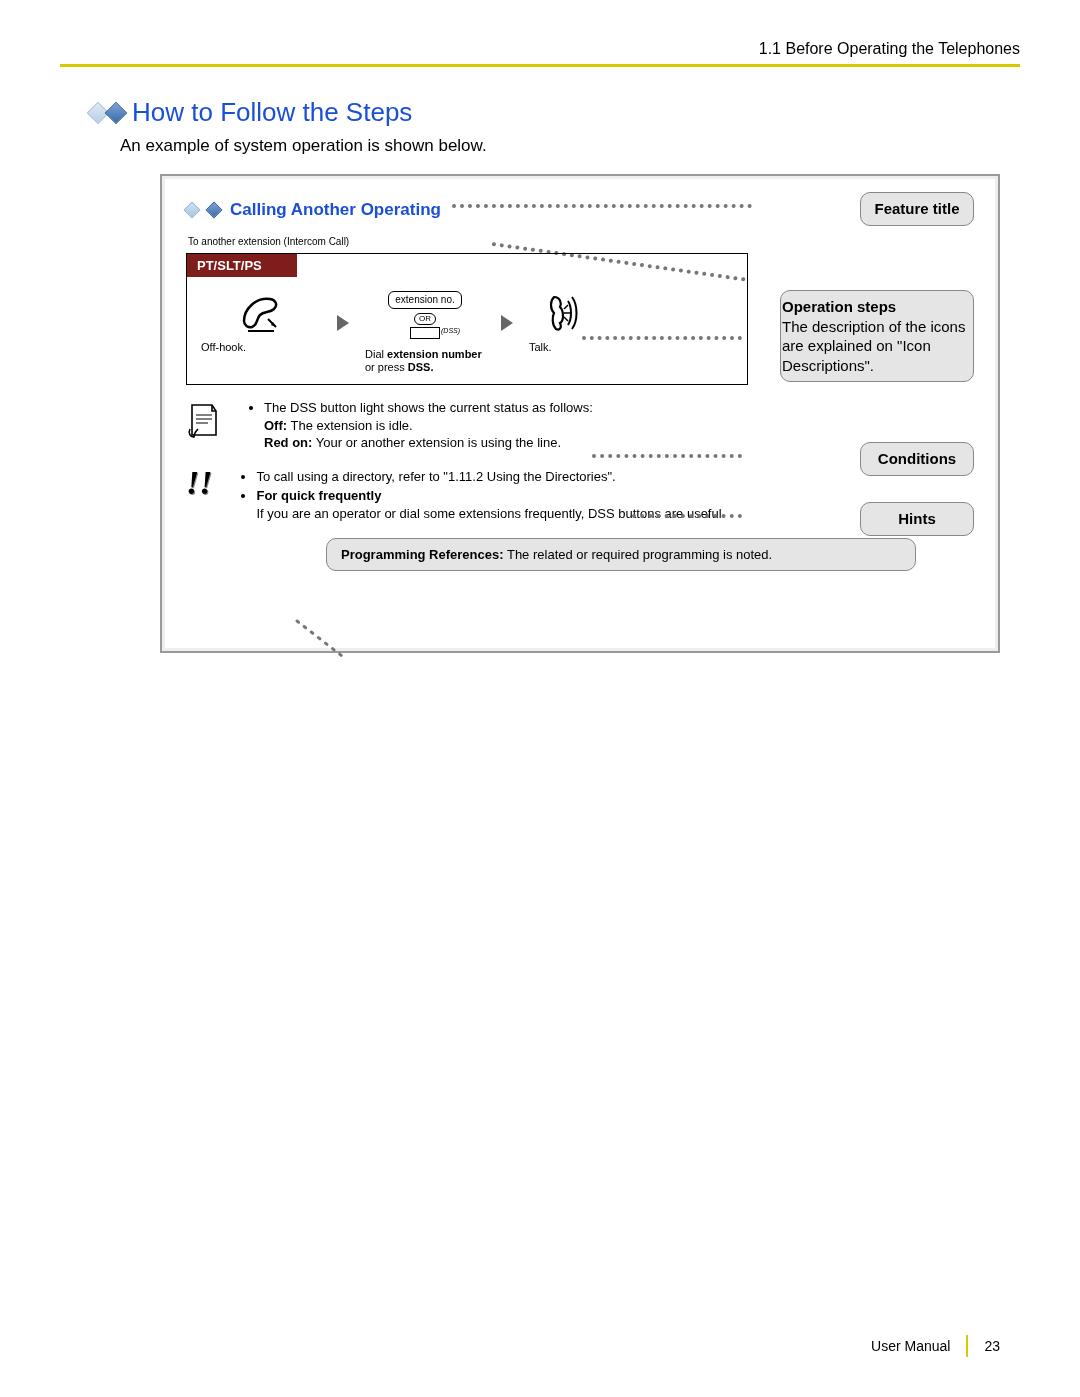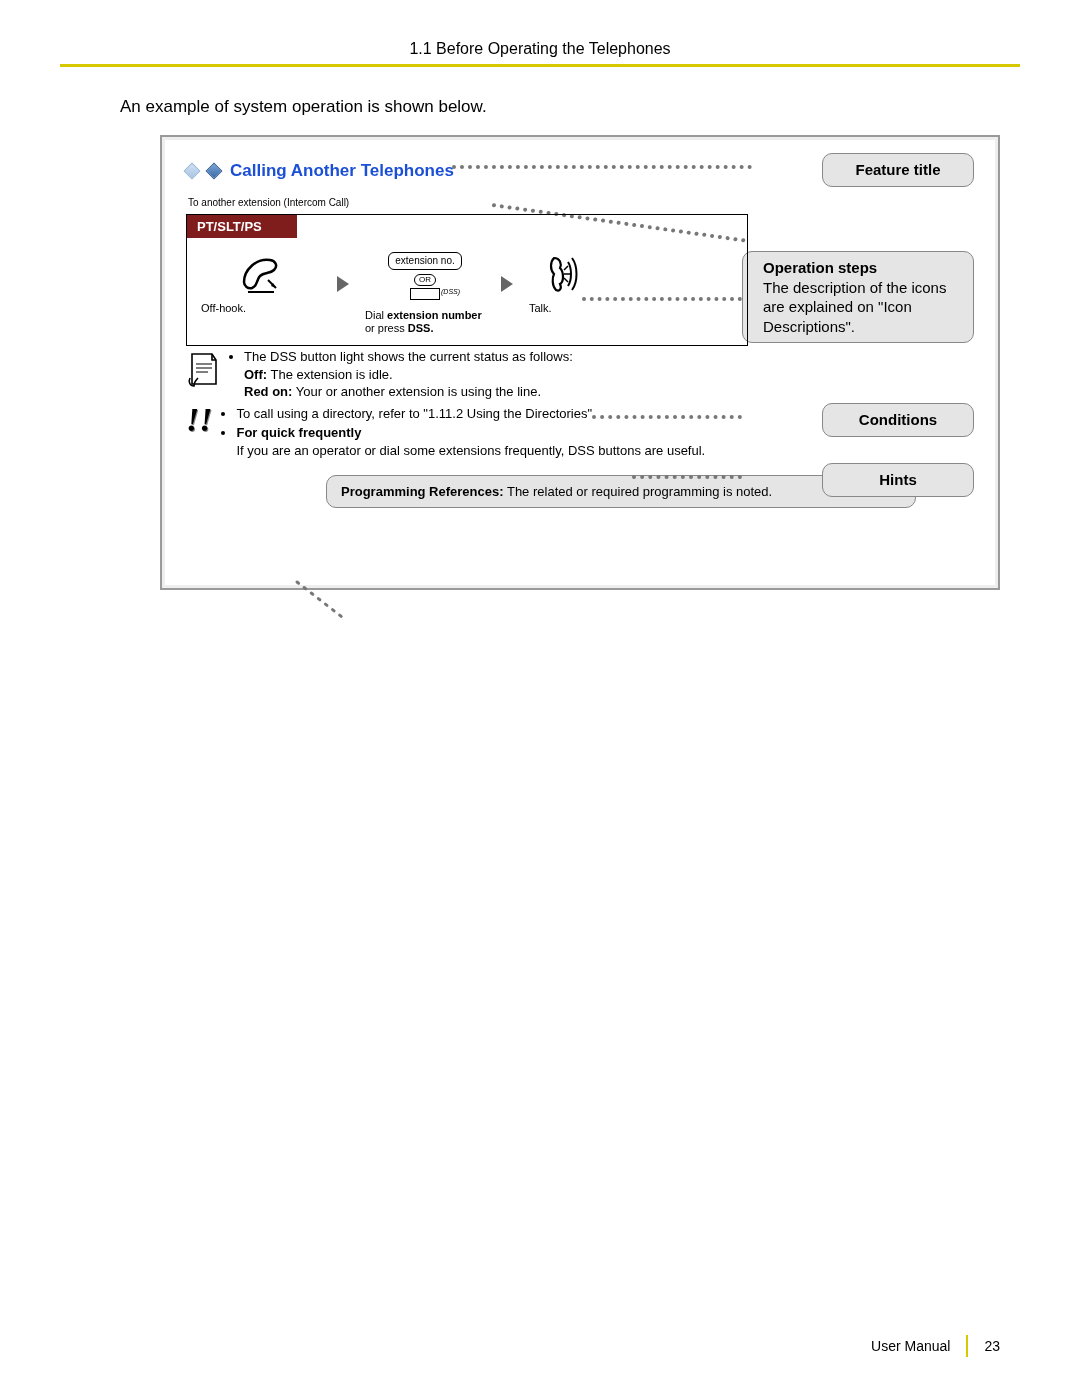--- a/index.html
+++ b/index.html
@@ -10,21 +10,21 @@
     color: #000;
     width: 1080px;
     height: 1397px;
     position: relative;
   }
   .page {
     box-sizing: border-box;
     padding: 40px 60px 40px 60px;
   }
   .header-line {
-    text-align: center;
+    text-align: right;
     font-size: 16px;
     margin-bottom: 6px;
   }
   .rule {
     border: none;
     border-top: 3px solid #d8c800;
     margin: 0 0 30px 0;
   }
   .sec-title-row {
     display: flex;
@@ -65,21 +65,21 @@
   .diamond-sm { width:10px;height:10px;transform:rotate(45deg);}
   .d1{background:linear-gradient(135deg,#cfe0f4,#a9c4e3);border:1px solid #8fb1d4;}
   .d2{background:linear-gradient(135deg,#7aa4d6,#3b6aa8);border:1px solid #2e5a92;}
   .feature-title{
     color:#1a4fd6; font-weight:bold; font-size:17px;
   }
   .callout {
     background:#e5e5e5;
     border:1px solid #888;
     border-radius:10px;
-    padding:6px 20px;
+    padding:6px 1px;
     font-size:15px;
     line-height:1.3;
     min-width:110px;
     text-align:left;
   }
   .callout.t { font-weight:bold; text-align:center;}
   .sub-title{
     font-weight:normal; font-size:10px; margin:16px 0 6px 2px;
   }
   .op-box{
@@ -105,21 +105,21 @@
   .or-circ{
     display:inline-block; border:1px solid #000; border-radius:8px; font-size:8px;
     padding:0 4px; margin:2px 0;
   }
   .dss-btn{
     display:inline-block; border:1px solid #000; width:28px; height:10px; position:relative;
   }
   .dss-btn::after{content:"(DSS)"; font-size:7px; font-style:italic; position:absolute; left:30px; top:-1px;}
   svg.icon{ display:block; margin:0 auto;}
   .notes-block{
-    display:flex; gap:6px; margin-top:2px; font-size:13px; line-height:1.35;
+    display:flex; gap:26px; margin-top:14px; font-size:13px; line-height:1.35;
     align-items:flex-start;
   }
   .notes-block .txt{flex:1;}
   .notes-block ul{margin:0; padding-left:18px;}
   .notes-block ul li{margin-bottom:2px;}
   .prog-ref{
     background:#e5e5e5; border:1px solid #888; border-radius:10px;
     font-size:13px; padding:8px 14px; margin:14px 0 0 140px; width:560px;
   }
   .footer{
@@ -131,20 +131,27 @@
   .bold{font-weight:bold;}
 </style>
 </head>
 <body>
 
 <div class="page">
 
   <div class="header-line">1.1 Before Operating the Telephones</div>
   <hr class="rule">
 
+  <div class="sec-title-row">
+    <span class="diamond-pair">
+      <span class="diamond light"></span>
+        <span class="diamond"></span>
+    </span>
+    <span class="sec-title">How to Follow the Steps</span>
+  </div>
   <div class="intro">An example of system operation is shown below.</div>
 
   <div class="example-frame">
 
     <div style="position:absolute; right:24px; top:16px;" class="callout t">Feature title</div>
 
     <div style="position:absolute; right:24px; top:114px; width:190px;" class="callout">
       <div class="bold">Operation steps</div>
       <div>The description of the icons are explained on "Icon Descriptions".</div>
     </div>
@@ -155,21 +162,21 @@
 
     <div class="conn-horiz" style="left:290px; top:28px; width:300px;"></div>
     <div class="conn-horiz" style="left:330px; top:66px; width:256px; transform:rotate(8deg); transform-origin:left;"></div>
     <div class="conn-horiz" style="left:420px; top:160px; width:160px;"></div>
     <div class="conn-horiz" style="left:430px; top:278px; width:150px;"></div>
     <div class="conn-horiz" style="left:470px; top:338px; width:110px;"></div>
 
     <div class="feature-row">
       <span class="diamond-sm d1"></span>
       <span class="diamond-sm d2"></span>
-      <span class="feature-title">Calling Another Telephones</span>
+      <span class="feature-title">Calling Another Operating</span>
     </div>
 
     <div class="sub-title">To another extension (Intercom Call)</div>
 
     <div class="op-box">
       <div class="op-tab">PT/SLT/PS</div>
       <div class="op-body">
 
         <div class="step">
           <svg class="icon" width="46" height="44" viewBox="0 0 46 44">

